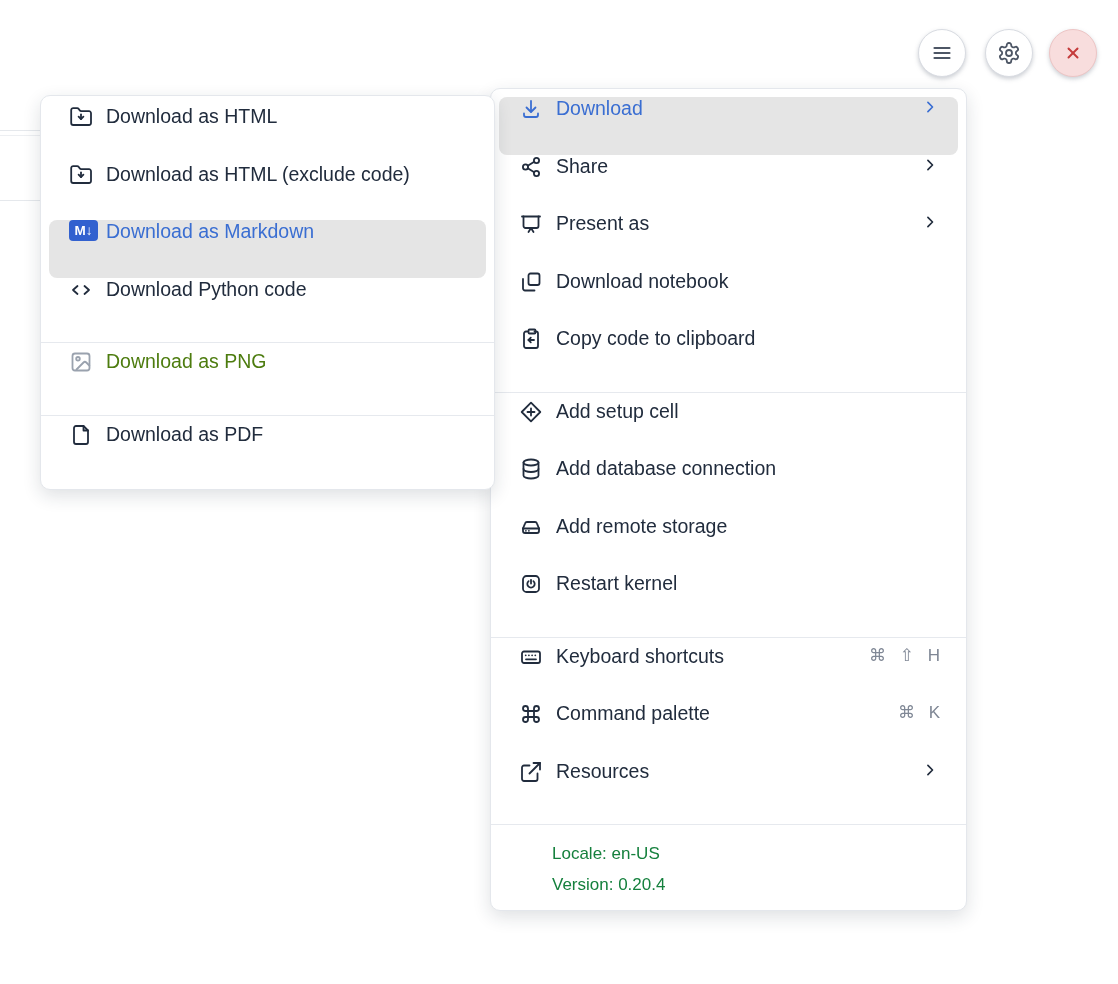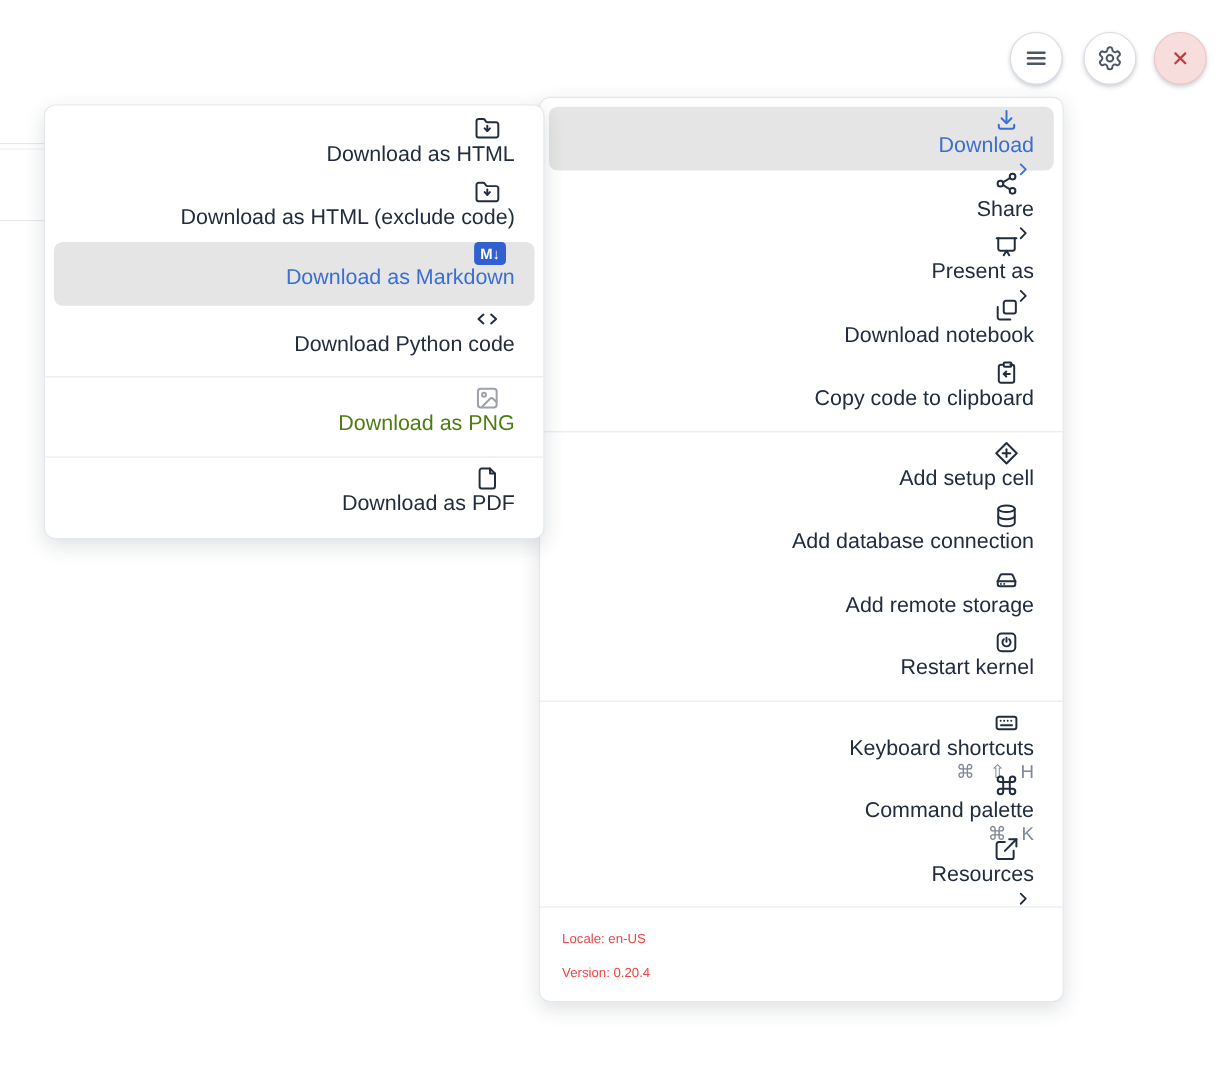--- a/index.html
+++ b/index.html
@@ -30,37 +30,37 @@
     position:absolute;background:#ffffff;
     border:1px solid #e4e7ec;border-radius:10px;
     box-shadow:0 6px 18px rgba(30,41,59,.14);
     box-sizing:border-box;
   }
   #main-menu{left:490px;top:88px;width:477px;padding:8px 0 0 0;z-index:1;}
   #download-submenu{left:40px;top:95px;width:455px;padding:9px 0;z-index:2;}
 
   .menu-item{
     height:57.5px;margin:0 8px;border-radius:8px;
-    display:flex;align-items:flex-end;
+    display:flex;align-items:flex-start;
     padding:0 18px 0 20px;
-    font-size:19.5px;color:#212c3d;cursor:pointer;flex-direction:column;
+    font-size:19.5px;color:#212c3d;cursor:pointer;
   }
   .menu-item .mi-icon{width:24px;flex:none;margin-right:13px;display:flex;align-items:center;color:#212c3d;}
   #download-submenu .mi-icon{width:29px;margin-right:8px;}
   .menu-item .mi-label{flex:1;white-space:nowrap;}
   .menu-item .chev{flex:none;margin-left:12px;}
   .menu-item .shortcut{flex:none;font-size:17px;color:#7f8795;word-spacing:9px;white-space:nowrap;}
   .menu-item.highlighted{background:#e5e5e5;color:#3a6ed2;}
   .menu-item.highlighted .mi-icon{color:#3a6ed2;}
   .menu-item.disabled{color:#4d7c0f;cursor:default;}
   .menu-item.disabled .mi-icon{color:#9aa2ae;}
 
   .divider{height:1px;background:#e6e9ee;margin:7px 0;}
 
-  .menu-footer{padding:6px 20px 10px 20px;font-size:12px;line-height:31px;color:#ef4444;}
+  .menu-footer{padding:6px 20px 10px 20px;font-size:17px;line-height:31px;color:#15803d;margin-left:41px;}
 
   .md-badge{
     width:29px;height:21px;border-radius:4px;background:#3261cf;
     color:#ffffff;font-size:13.5px;font-weight:bold;letter-spacing:0;
     display:flex;align-items:center;justify-content:center;
   }
 </style>
 </head>
 <body>
 

